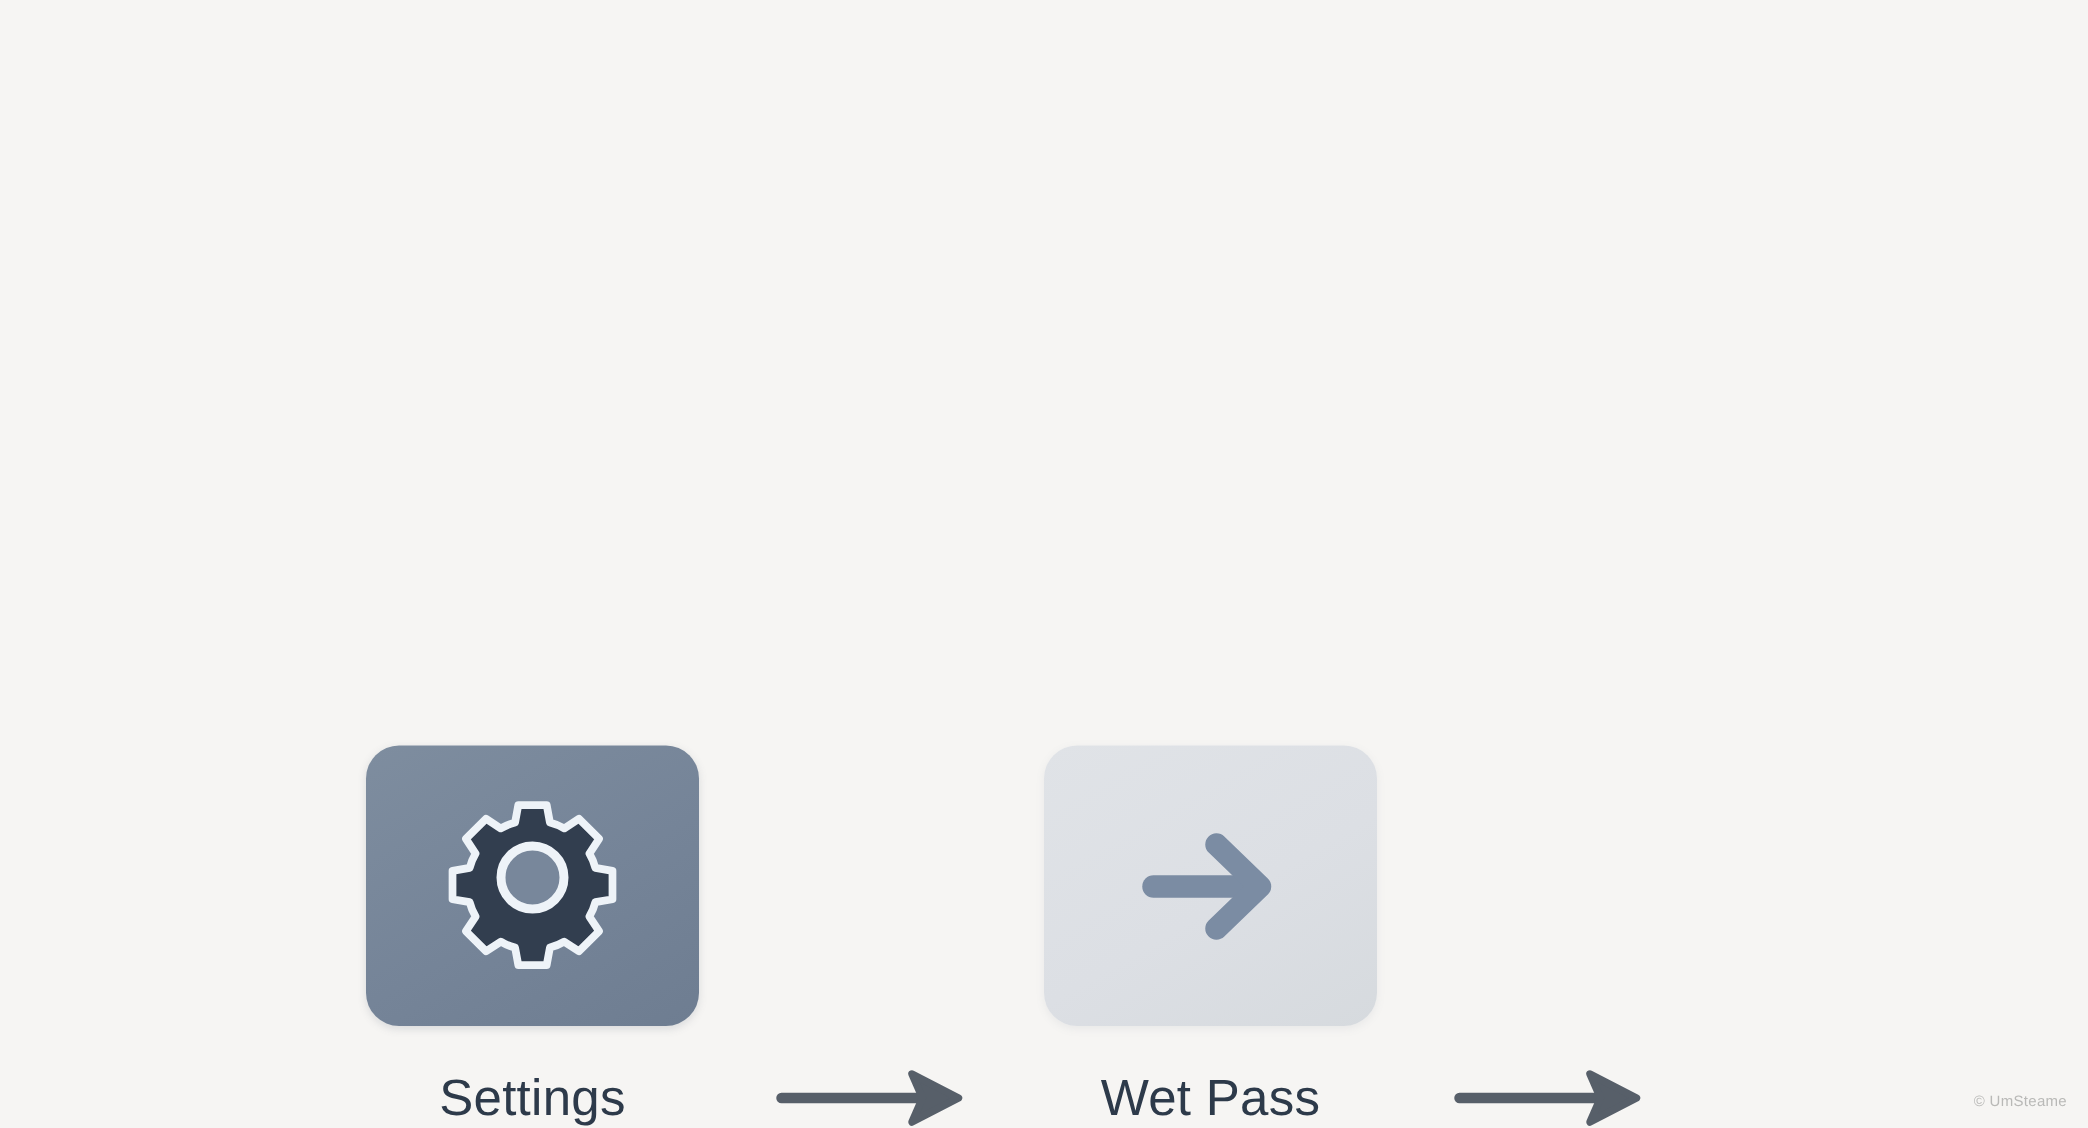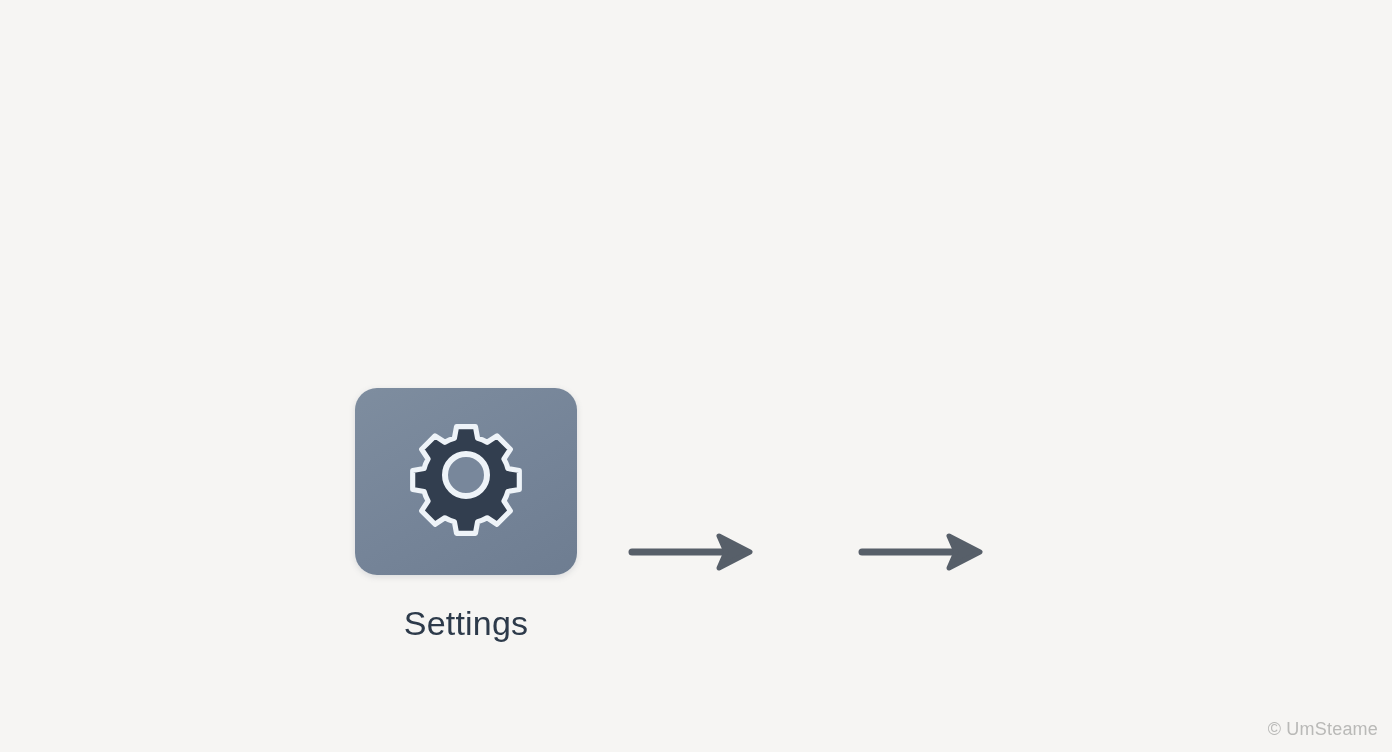--- a/index.html
+++ b/index.html
@@ -23,21 +23,21 @@
 
   
   #flow {
     position: absolute;
     left: 0;
     top: 0;
     width: 1392px;
     height: 752px;
     display: flex;
     flex-direction: row;
-    align-items: center;
+    align-items: flex-end;
     justify-content: center;
   }
 
   .step {
     width: 222px;
     display: flex;
     flex-direction: column;
     align-items: center;
     margin-top: 278px;
   }
@@ -95,21 +95,21 @@
   }
 
   .gap-left  { width: 51px; flex: 0 0 auto; }
   .gap-right { width: 51px; flex: 0 0 auto; }
 
   
   #watermark {
     position: absolute;
     right: 14px;
     bottom: 12px;
-    font-size: 18px;
+    font-size: 10px;
     color: #b9b9b7;
     letter-spacing: 0.2px;
     user-select: none;
   }
 </style>
 </head>
 <body>
 
 <div id="canvas">
 
@@ -148,20 +148,31 @@
 
     <div class="connector">
       <svg viewBox="0 0 128 40">
         <line x1="4" y1="20" x2="96" y2="20" stroke="#575f69" stroke-width="7" stroke-linecap="round"></line>
         <path d="M 91 4 L 122 20 L 91 36 L 98 20 Z" fill="#575f69" stroke="#575f69" stroke-width="5" stroke-linejoin="round"></path>
       </svg>
     </div>
 
     <div class="gap-right"></div>
 
+    <div class="step">
+      <div class="card card-wet">
+        <svg class="card-icon" viewBox="0 0 120 120">
+          <g stroke="#7b8ca3" stroke-width="15" stroke-linecap="round" stroke-linejoin="round" fill="none">
+            <line x1="22" y1="60" x2="92" y2="60"></line>
+            <polyline points="64,32 93,60 64,88"></polyline>
+          </g>
+        </svg>
+      </div>
+      <div class="step-label">Wet Pass</div>
+    </div>
 
     <div class="gap-left"></div>
 
     <div class="connector">
       <svg viewBox="0 0 128 40">
         <line x1="4" y1="20" x2="96" y2="20" stroke="#575f69" stroke-width="7" stroke-linecap="round"></line>
         <path d="M 91 4 L 122 20 L 91 36 L 98 20 Z" fill="#575f69" stroke="#575f69" stroke-width="5" stroke-linejoin="round"></path>
       </svg>
     </div>
 

